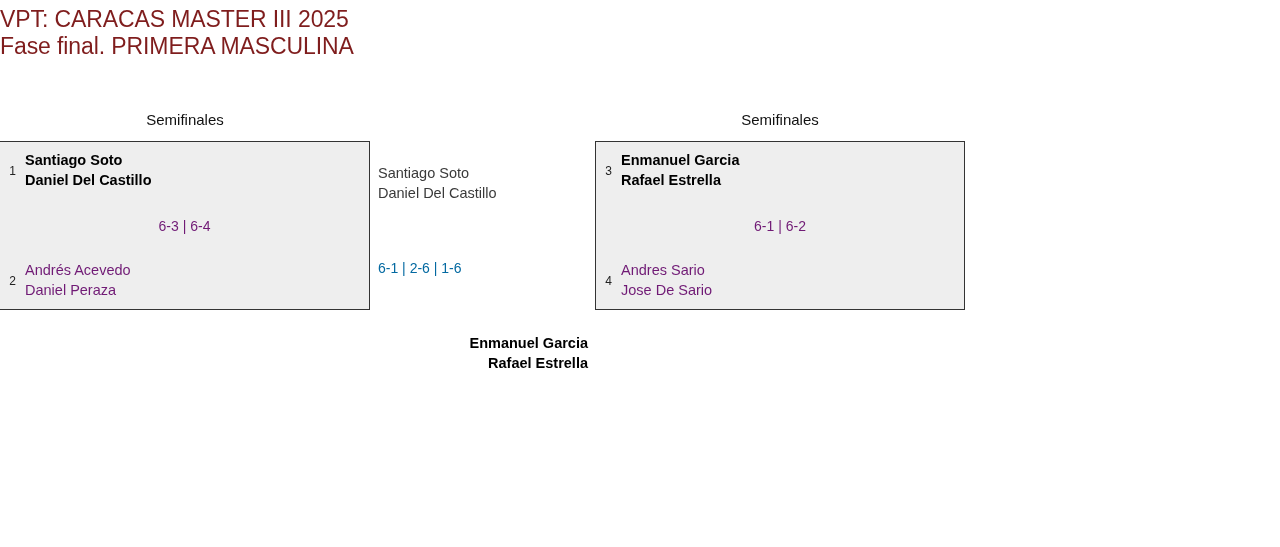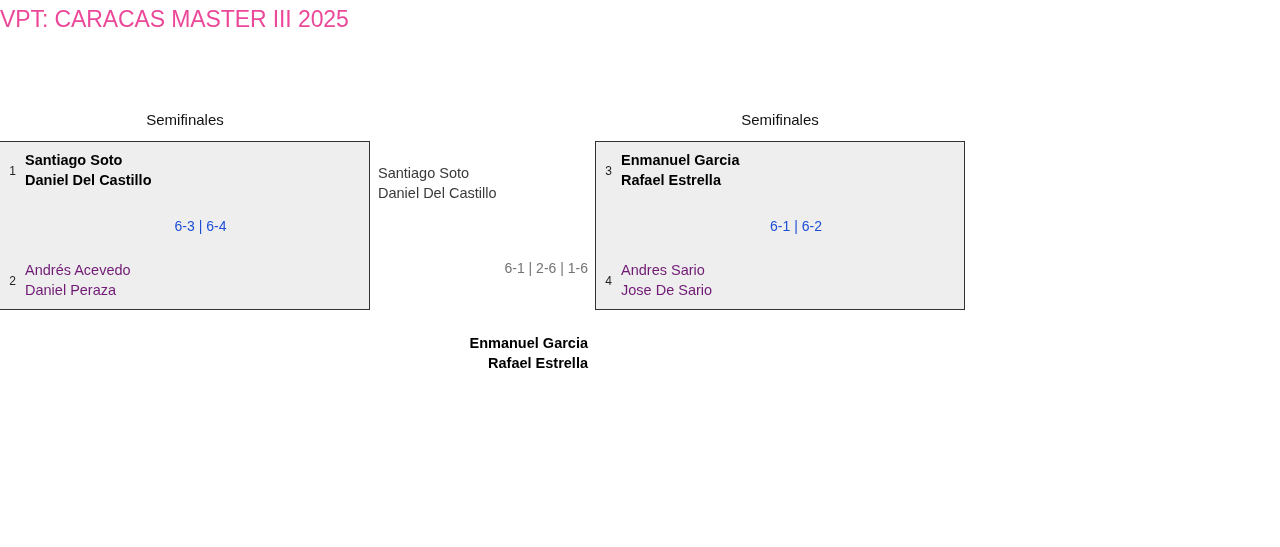--- a/index.html
+++ b/index.html
@@ -22,21 +22,21 @@
     position: absolute;
     left: 0;
     top: 6px;
     width: 900px;
   }
   .title-line {
     font-size: 23px;
     line-height: 27px;
     font-weight: 500;
     letter-spacing: -0.1px;
-    color: #ec4899;
+    color: #7f1d1d;
     white-space: nowrap;
   }
 
   
   .bracket {
     position: absolute;
     left: 0;
     top: 0;
     width: 1280px;
     height: 547px;
@@ -95,23 +95,22 @@
   }
   .name-line { display: block; }
 
   .score {
     position: absolute;
     left: 0;
     width: 100%;
     text-align: center;
     font-size: 14px;
     line-height: 18px;
-    color: #1d4ed8;
-    white-space: nowrap;
-    padding-left: 16px;
+    color: #701a75;
+    white-space: nowrap;
   }
   .match-box .score { top: 75px; }
 
   
   .final-slot {
     position: absolute;
     left: 378px;
     top: 164px;
     width: 210px;
     text-align: left;
@@ -119,24 +118,24 @@
   .final-slot .names {
     font-size: 14.5px;
     line-height: 19.5px;
     color: #3a3a3a;
   }
   .final-score {
     position: absolute;
     left: 378px;
     top: 259px;
     width: 210px;
-    text-align: right;
+    text-align: left;
     font-size: 14px;
     line-height: 18px;
-    color: #737373;
+    color: #0369a1;
     white-space: nowrap;
   }
 
   
   .champion {
     position: absolute;
     left: 368px;
     top: 334px;
     width: 220px;
     text-align: right;
@@ -146,20 +145,21 @@
     line-height: 19.5px;
     font-weight: 700;
     color: #000000;
   }
 </style>
 </head>
 <body>
 
 <div class="title-block">
   <div class="title-line">VPT: CARACAS MASTER III 2025</div>
+  <div class="title-line">Fase final. PRIMERA MASCULINA</div>
 </div>
 
 <div class="bracket">
 
   <div class="round-header sf-left">Semifinales</div>
   <div class="round-header sf-right">Semifinales</div>
 
   <div class="match-box left">
     <div class="team top">
       <span class="seed">1</span>

